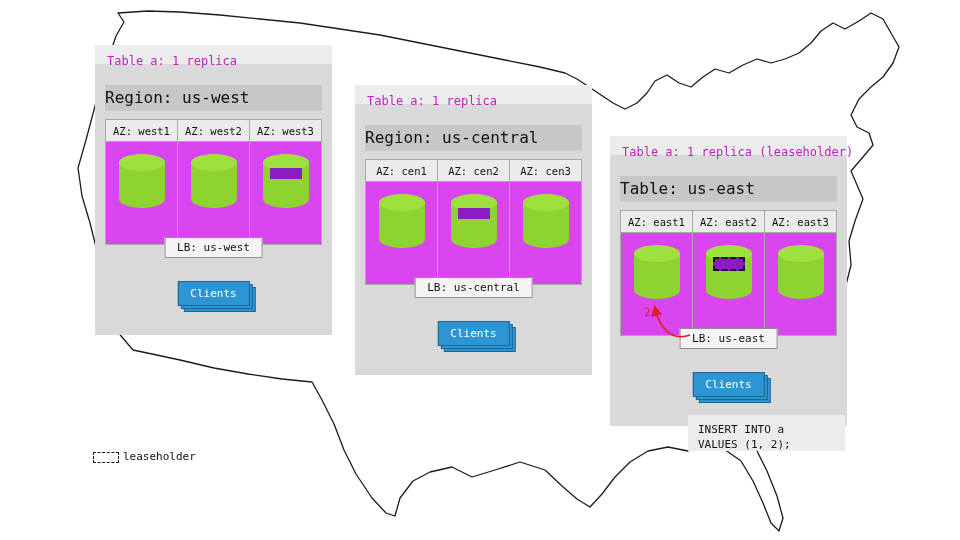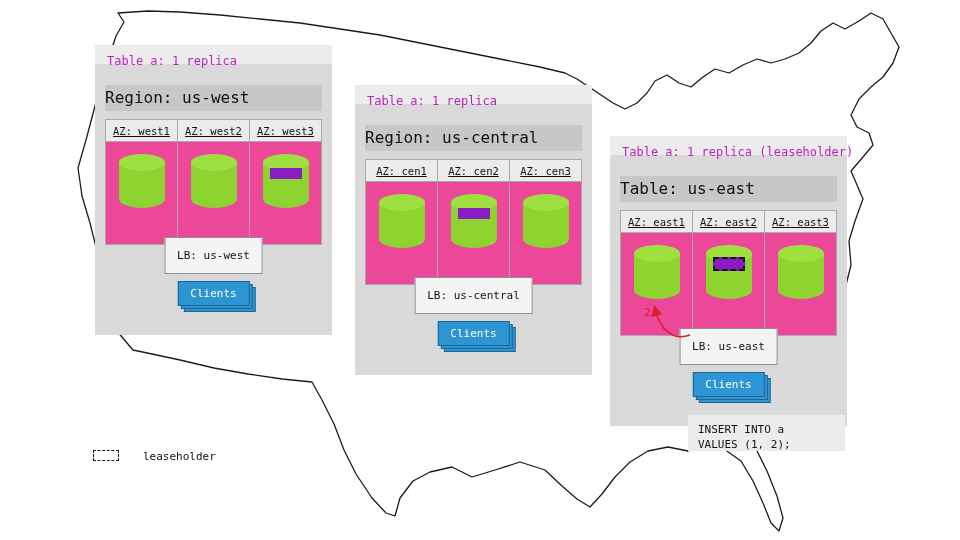--- a/index.html
+++ b/index.html
@@ -16,21 +16,21 @@
     position:absolute; top:0; left:0; right:0; height:19px;
     background:#ececec; color:#bf1fbf; font-size:12px; line-height:32px;
     padding-left:12px; white-space:nowrap;
   }
   .region-bar {
     position:absolute; top:40px; left:10px; right:10px; height:26px;
     background:#c7c7c7; font-size:16px; line-height:26px; padding-left:0;
     white-space:nowrap;
   }
   .az-table { position:absolute; top:74px; left:10px; right:10px; display:flex; }
-  .az-col { flex:1 1 0; border:1px solid #a9a9a9; border-left:none; background:#ec4899;text-decoration:underline; }
+  .az-col { flex:1 1 0; border:1px solid #a9a9a9; border-left:none; background:#d946ef; }
   .az-col:first-child { border-left:1px solid #a9a9a9; }
   .az-head {
     height:22px; line-height:22px; text-align:center; font-size:10.5px;
     background:#ebebeb; border-bottom:1px solid #a9a9a9; white-space:nowrap;
   }
   .az-cell { position:relative; height:90px; }
 
   .cyl { position:relative; width:46px; height:60px; margin:12px auto 0; }
   .cyl::before { 
     content:""; position:absolute; left:0; top:8px; width:46px; height:46px;
@@ -42,39 +42,39 @@
   }
   .replica {
     position:absolute; left:7px; top:14px; width:32px; height:11px;
     background:#8a1cc3; z-index:2;
   }
   .replica.leaseholder { border:2px dashed #161616; height:14px; top:12px; }
 
   .lb-box {
     position:absolute; top:192px; left:50%; transform:translateX(-50%);
     background:#f4f4f4; border:1px solid #8e8e8e; font-size:11px;
-    padding:11px 12px; white-space:nowrap; z-index:3;
+    padding:3px 12px; white-space:nowrap; z-index:3;
   }
   .clients-btn {
     position:absolute; top:236px; left:50%; transform:translateX(-50%);
     background:#2d95d3; color:#ffffff; border:1px solid #1d6593;
     font-size:11px; padding:5px 12px; white-space:nowrap;
     box-shadow: 3px 3px 0 -1px #2d95d3, 3px 3px 0 0 #1d6593,
                 6px 6px 0 -1px #2d95d3, 6px 6px 0 0 #1d6593;
   }
 
   .arrow-svg { position:absolute; left:0; top:0; pointer-events:none; z-index:4; }
   .step-label { position:absolute; left:34px; top:170px; color:#de1f26; font-size:11px; z-index:5; }
 
   .sql-note {
     position:absolute; left:688px; top:415px; width:157px; height:36px;
     background:#ececec; font-size:11px; line-height:15px; padding:7px 10px;
   }
 
-  .legend { position:absolute; left:93px; top:450px; display:flex; align-items:flex-start; gap:24px; }
+  .legend { position:absolute; left:93px; top:450px; display:flex; align-items:flex-end; gap:4px; }
   .legend-swatch { display:inline-block; width:26px; height:11px; border:1.5px dashed #1a1a1a; background:#ffffff; }
   .legend-label { font-size:11px; }
 </style>
 </head>
 <body>
 
 <svg id="us-map" width="960" height="540" viewBox="0 0 960 540">
   <path fill="none" stroke="#1c1c1c" stroke-width="1.3" stroke-linejoin="round" d="M118,13 L124,22 L116,36 L110,54 L102,80 L95,106 L86,140 L78,168 L82,196 L90,223 L97,251 L102,278 L106,305 L116,330 L133,350 L152,354 L180,360 L214,368 L248,374 L282,379 L312,382 L322,400 L334,424 L344,450 L356,474 L372,498 L386,513 L395,516 L400,498 L413,481 L430,472 L452,467 L472,477 L495,470 L520,462 L545,470 L562,486 L577,499 L590,507 L602,494 L615,477 L630,462 L648,451 L668,447 L688,451 L706,445 L724,449 L741,461 L753,481 L763,503 L771,523 L779,531 L783,518 L777,496 L767,471 L757,451 L749,436 L754,423 L771,415 L789,399 L805,379 L817,357 L827,335 L837,313 L845,289 L851,265 L849,241 L855,221 L863,199 L857,185 L851,171 L863,157 L873,145 L869,133 L857,127 L851,115 L859,99 L871,87 L883,77 L893,63 L899,47 L891,33 L883,19 L871,13 L859,21 L845,29 L833,23 L821,31 L811,43 L799,53 L785,59 L771,63 L757,59 L743,65 L729,73 L715,69 L703,77 L691,87 L679,83 L667,75 L655,81 L647,93 L637,103 L625,109 L613,103 L601,95 L589,87 L577,79 L565,73 L540,67 L500,59 L460,51 L420,43 L380,35 L340,29 L300,23 L260,19 L220,15 L180,12 L148,11 Z"></path>
 </svg>
 

